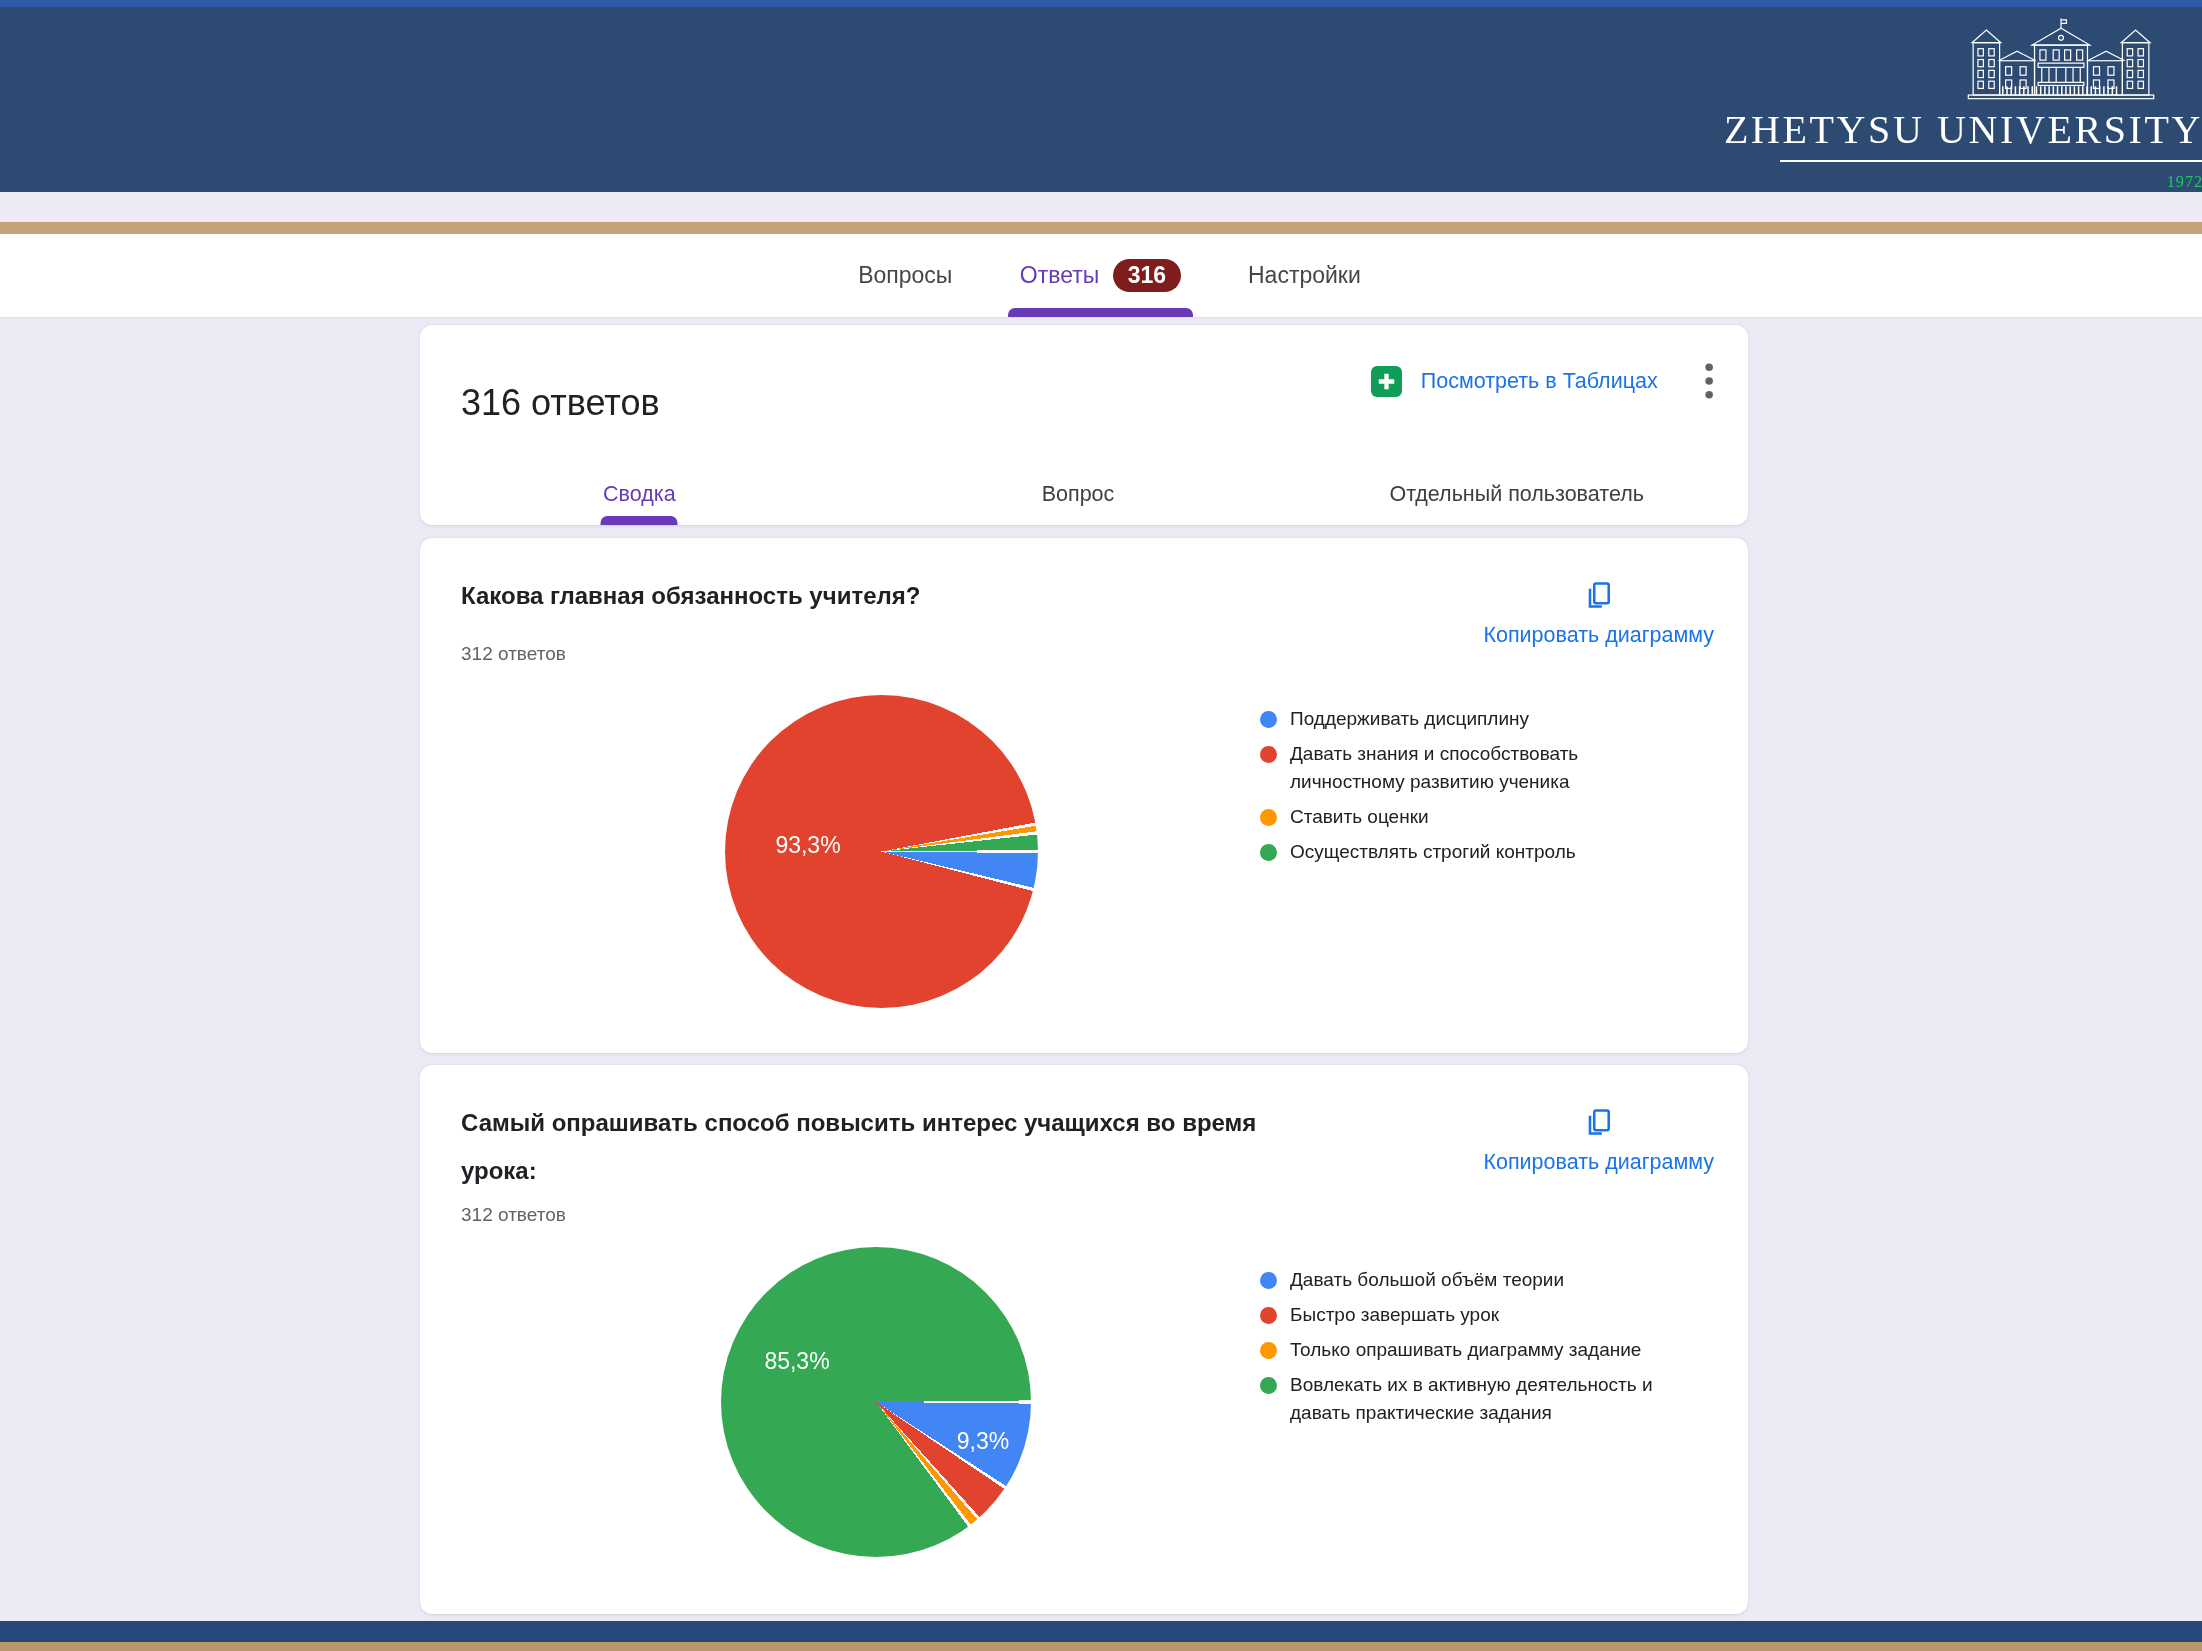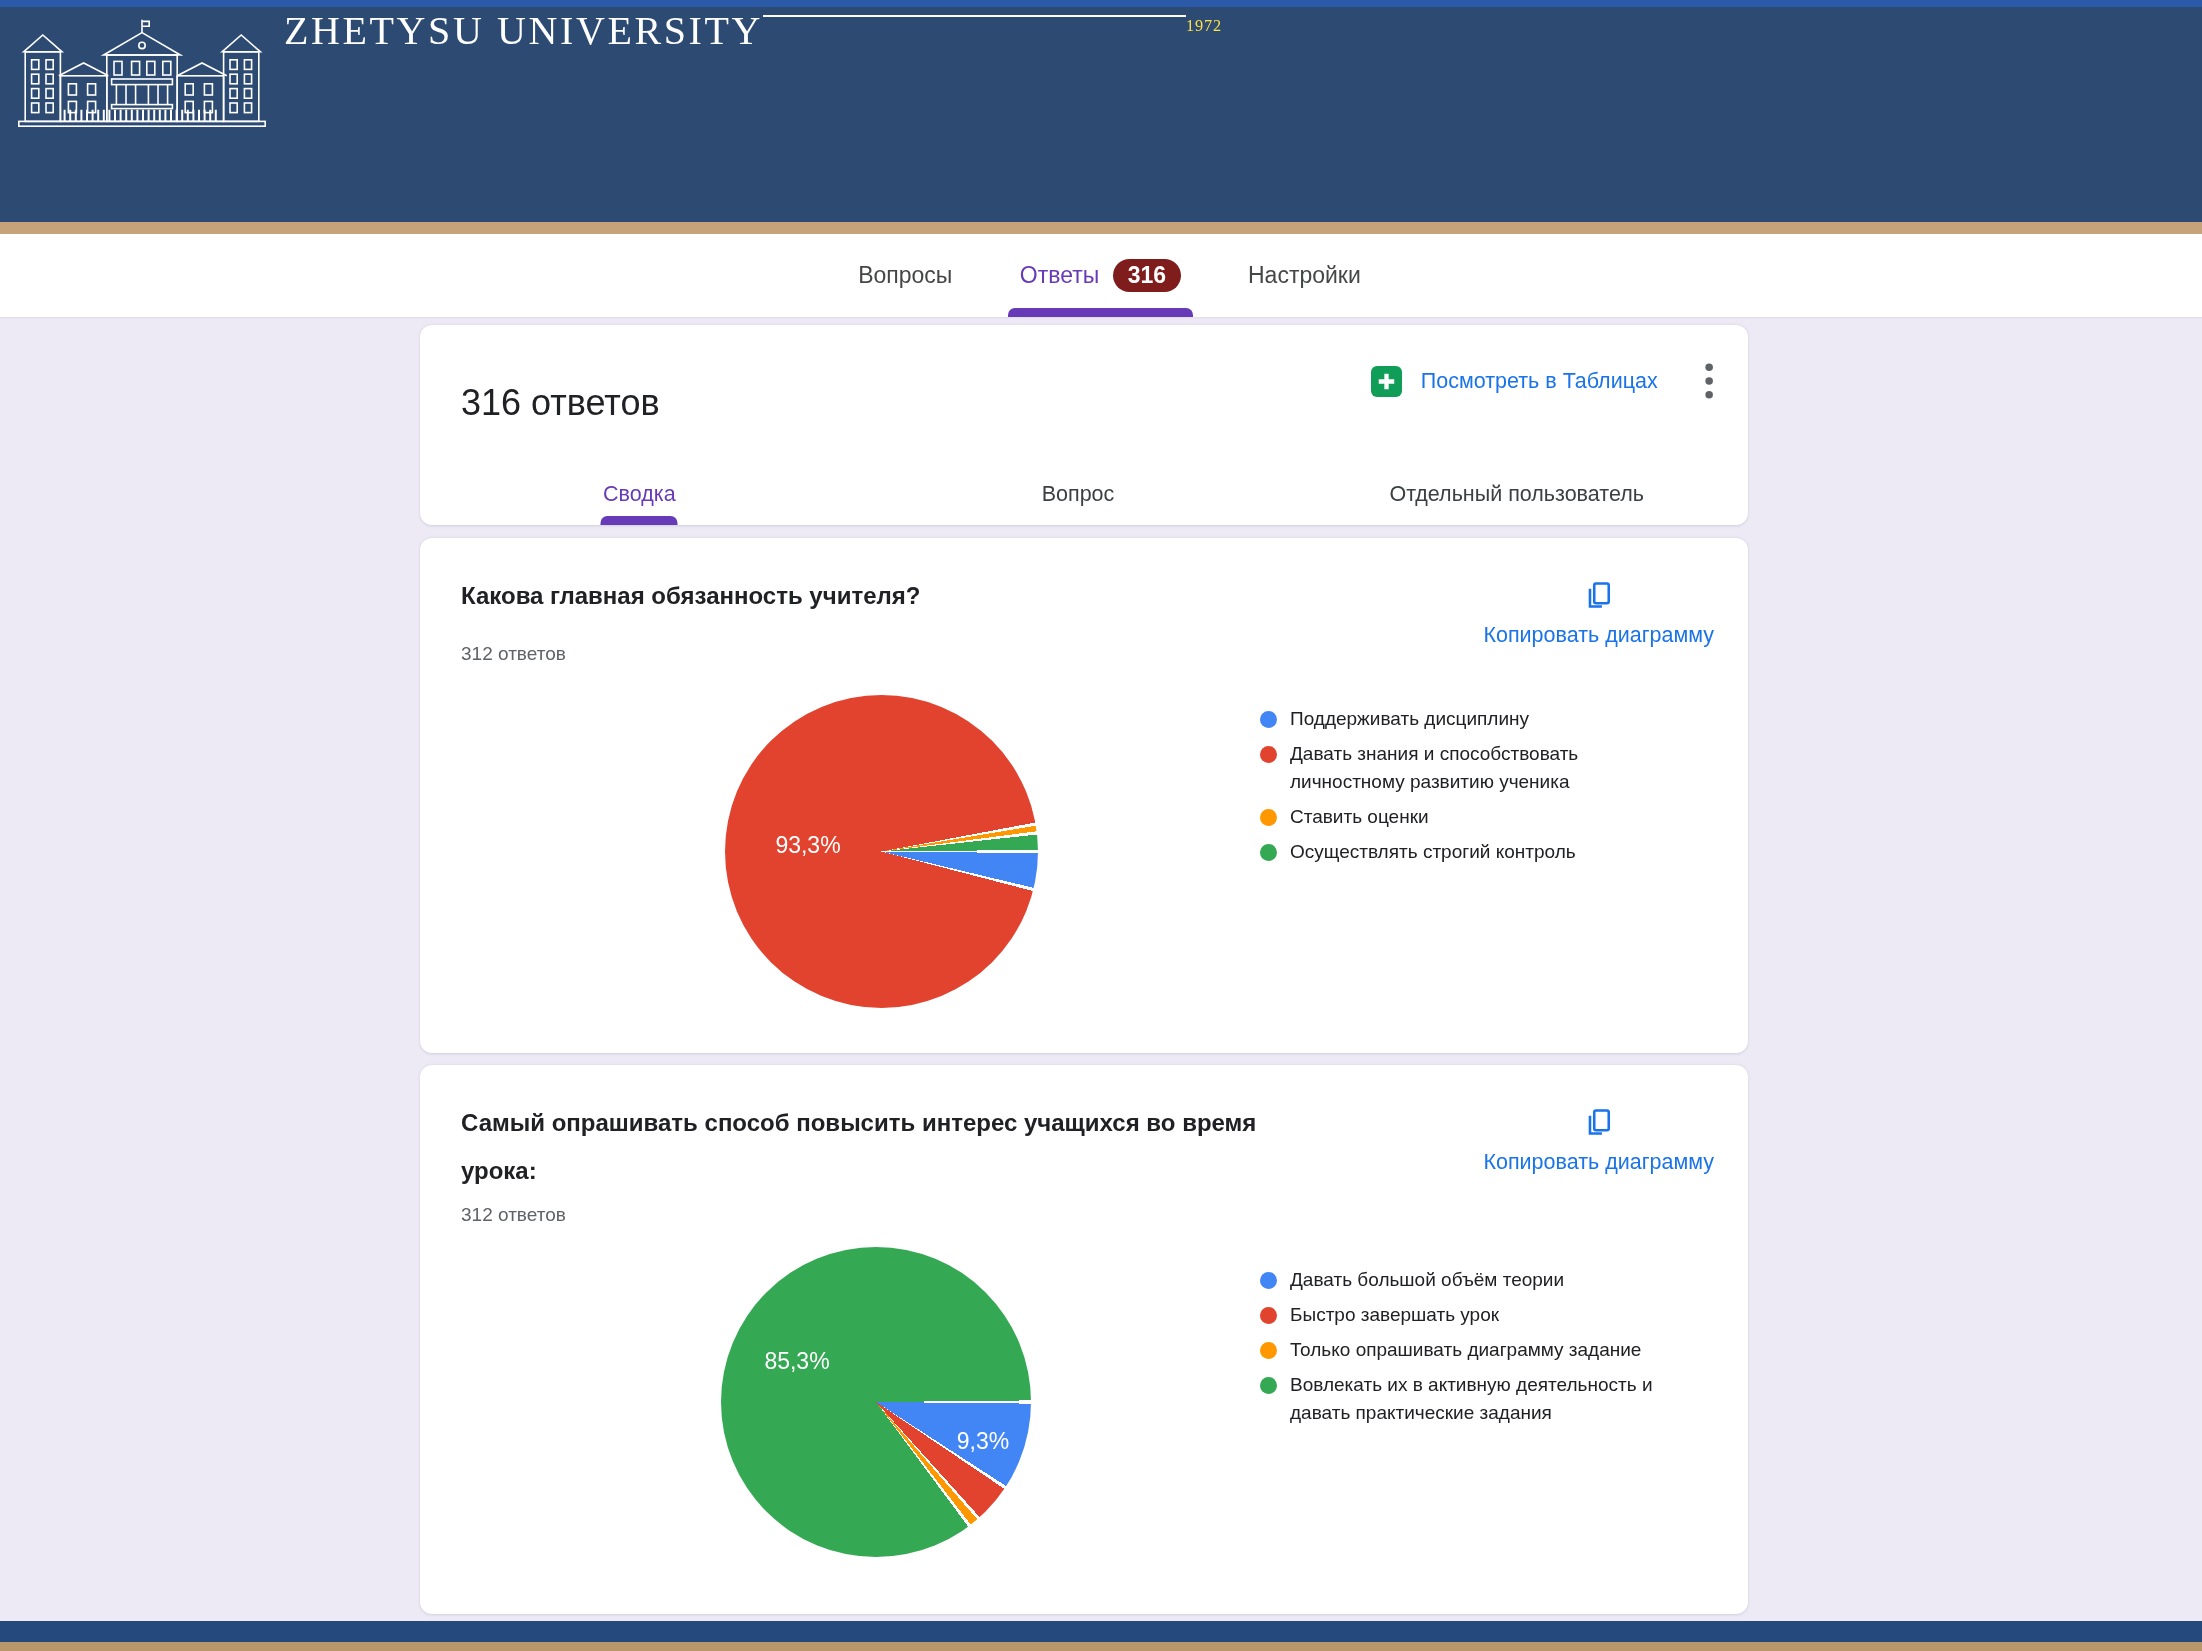--- a/index.html
+++ b/index.html
@@ -1,26 +1,26 @@
 <!DOCTYPE html>
 <html style="font-size:13.8px"><head>
 <meta charset="utf-8">
 <style>
   html,body{margin:0;padding:0;background:#edeaf6;}
   .page{position:relative;width:2203px;height:1652px;overflow:hidden;background:#edeaf6;
         font-family:"Liberation Sans",sans-serif;color:#202124;}
 
   
   .topline{position:absolute;top:0;left:0;right:0;height:6.9px;background:#2b5aa8;}
-  .banner{position:absolute;top:6.9px;left:0;right:0;height:215px;background:#2d4b72;
-          display:flex;flex-direction:row;align-items:flex-start;}
+  .banner{position:absolute;top:6.9px;left:0;right:0;height:185px;background:#2d4b72;
+          display:flex;flex-direction:column;align-items:flex-end;}
   .logo-svg{margin-top:8.6px;width:284px;height:120px;}
   .uni-name{font-family:"Liberation Serif",serif;color:#ffffff;font-size:40px;letter-spacing:2.6px;margin-top:0px;}
   .uni-rule{width:423px;height:2.6px;background:#ffffff;margin-top:7.7px;}
-  .uni-year{font-family:"Liberation Serif",serif;color:#fde047;font-size:16.3px;margin-top:9.5px;letter-spacing:0.9px;}
+  .uni-year{font-family:"Liberation Serif",serif;color:#22c55e;font-size:16.3px;margin-top:9.5px;letter-spacing:0.9px;}
   .tanline{position:absolute;top:222px;left:0;right:0;height:12px;background:#c5a27a;}
 
   
   .navbar{position:absolute;top:234px;left:0;right:0;height:83px;background:#ffffff;
           display:flex;justify-content:center;align-items:stretch;gap:41px;
           box-shadow:0 0.9px 1.7px rgba(0,0,0,.06);}
   .navtab{position:relative;display:flex;align-items:center;gap:13.8px;
           font-size:23px;font-weight:500;color:#444746;cursor:pointer;padding:0 5.2px;margin-left:16px;}
   .navtab.active{color:#673ab7;}
   .navtab.active::after{content:"";position:absolute;left:-6.9px;right:-6.9px;bottom:0;height:8.6px;

